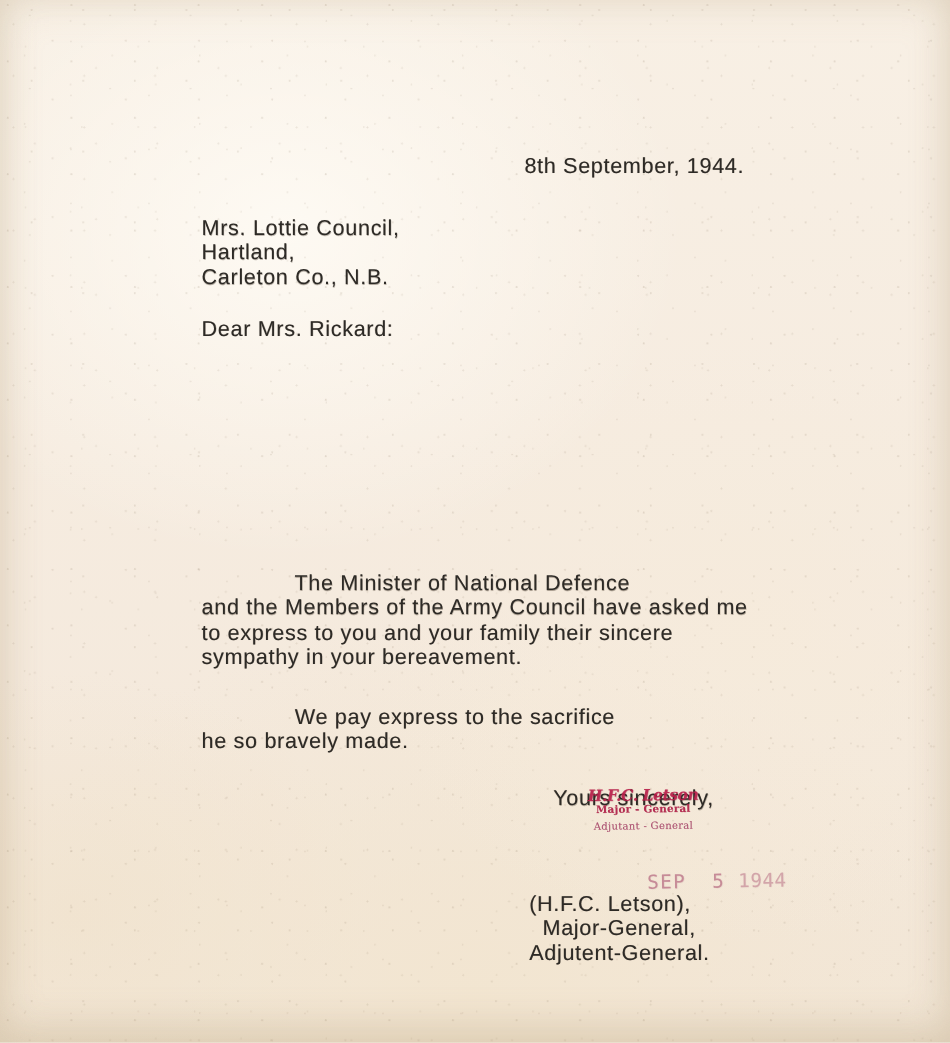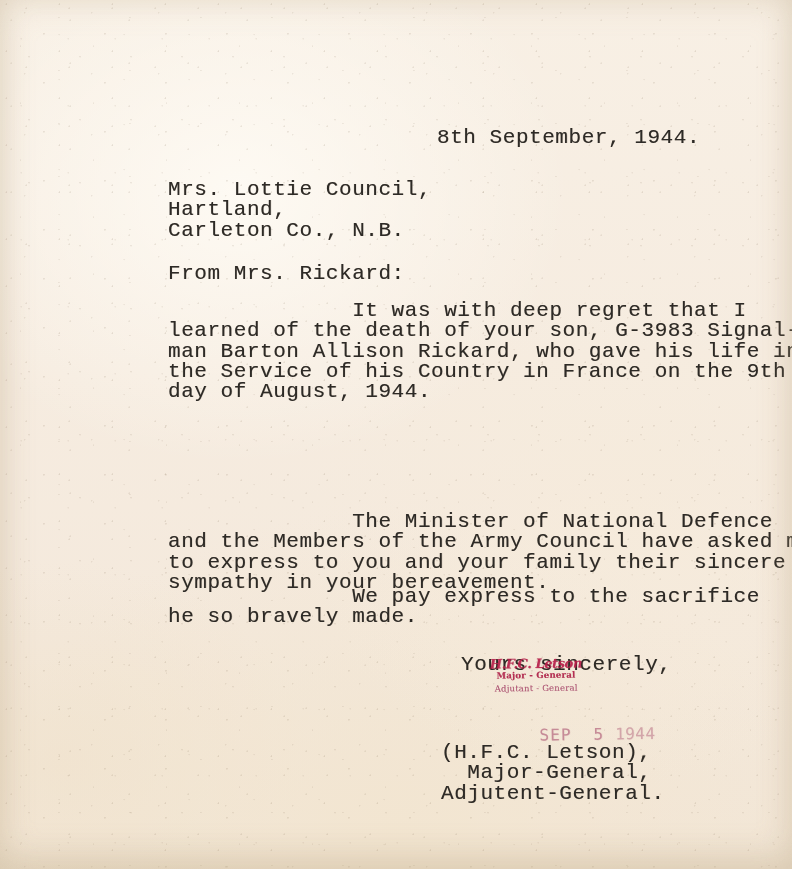--- a/index.html
+++ b/index.html
@@ -57,36 +57,36 @@
     pointer-events: none;
     box-shadow:
       inset 0 0 34px rgba(190,168,136,0.30),
       inset 0 -16px 30px rgba(186,162,128,0.22);
   }
 
   
   .typed {
     position: absolute;
     color: #2d2a26;
-    font-family: Liberation Mono, monospace;
-    font-size: 21px;
+    font-family: Liberation Sans, sans-serif;
+    font-size: 18px;
     line-height: 20.3px;
     letter-spacing: 0.55px;
     white-space: pre;
     text-shadow:
       0.35px 0.25px 0 rgba(70,60,48,0.32),
       -0.3px 0.2px 0.6px rgba(90,78,62,0.18);
   }
 
   #date-line      { left: 437px; top: 128px; }
   #recipient      { left: 168px; top: 180px; }
   #salutation     { left: 168px; top: 264px; }
   #para-1         { left: 168px; top: 301px; }
   #para-2         { left: 168px; top: 403px; }
-  #para-3         { left: 168px; top: 512px; }
+  #para-3         { left: 168px; top: 476px; }
   #para-4         { left: 168px; top: 587px; }
   #closing        { left: 461px; top: 655px; text-align: right; }
   #signature-block{ left: 441px; top: 743px; }
 
   
   #sig-stamp {
     position: absolute;
     left: 470px;
     top: 658px;
     width: 132px;
@@ -150,27 +150,22 @@
 <div id="paper">
 
   <div id="grain"></div>
 
   <div class="typed" id="date-line">8th September, 1944.</div>
 
   <div class="typed" id="recipient">Mrs. Lottie Council,
 Hartland,
 Carleton Co., N.B.</div>
 
-  <div class="typed" id="salutation">From Mrs. Rickard:</div>
+  <div class="typed" id="salutation">Dear Mrs. Rickard:</div>
 
-  <div class="typed" id="para-1">              It was with deep regret that I
-learned of the death of your son, G-3983 Signal-
-man Barton Allison Rickard, who gave his life in
-the Service of his Country in France on the 9th
-day of August, 1944.</div>
 
 
   <div class="typed" id="para-3">              The Minister of National Defence
 and the Members of the Army Council have asked me
 to express to you and your family their sincere
 sympathy in your bereavement.</div>
 
   <div class="typed" id="para-4">              We pay express to the sacrifice
 he so bravely made.</div>
 

